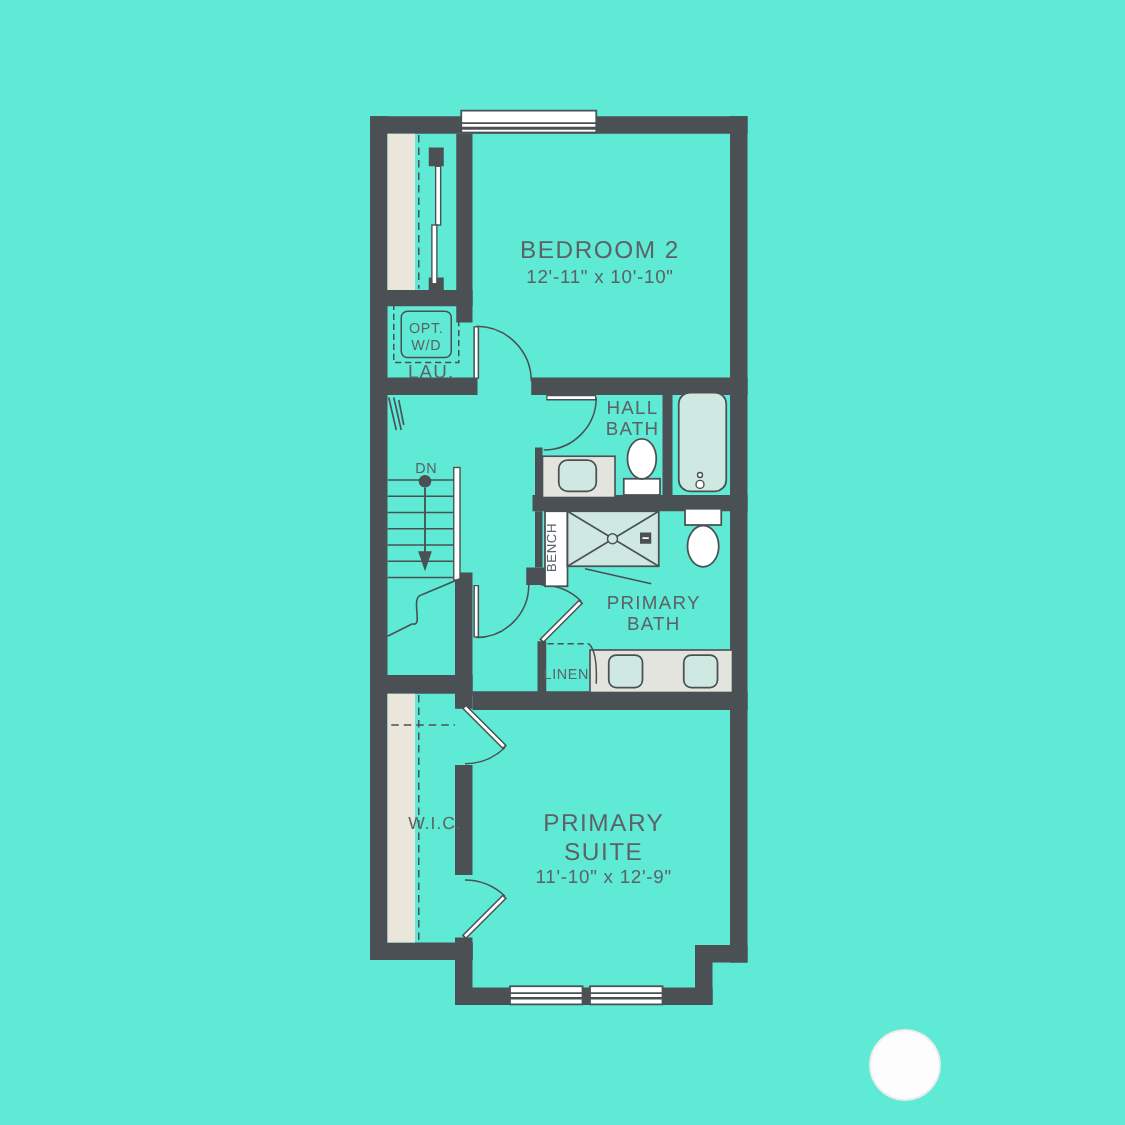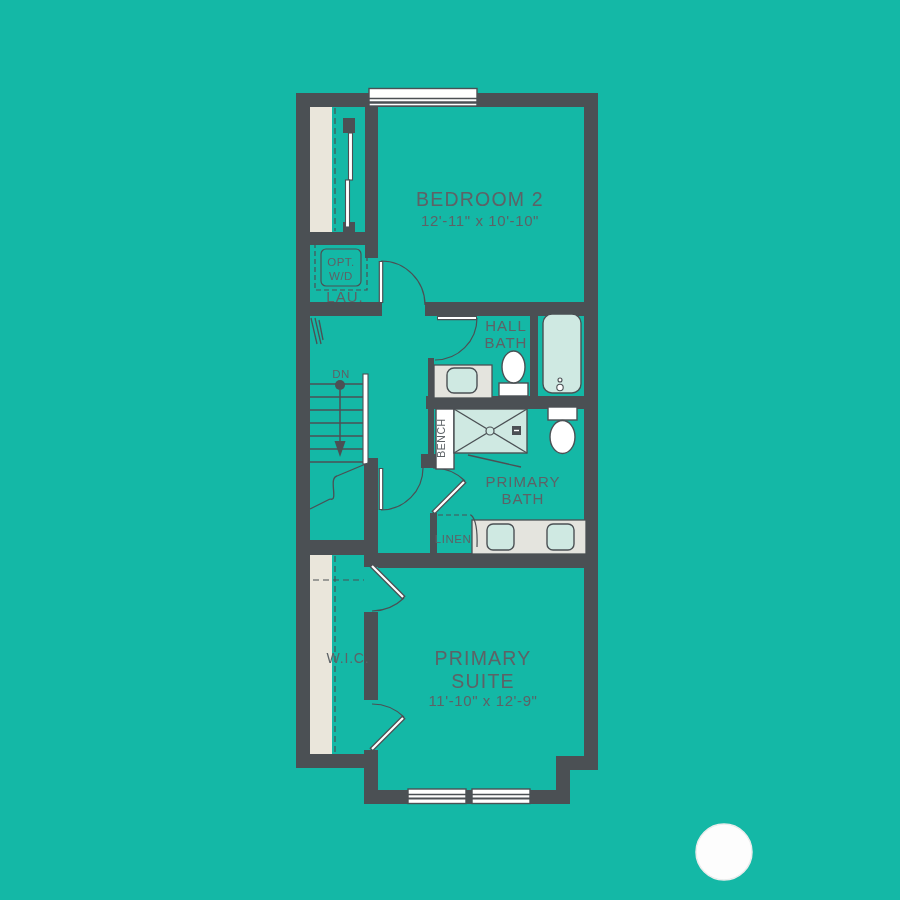--- a/index.html
+++ b/index.html
@@ -1,16 +1,16 @@
 <!DOCTYPE html>
 <html style="--wall: #4b5054; --text: #5d6266; --fixture: #cfe9e2; --counter: #e4e4de; --closet: #eae6db; --watermark: #ececec;"><head>
 <meta charset="utf-8">
 <style>
   html,body{margin:0;padding:0;background:#ffffff;width:900px;height:900px;overflow:hidden;}
-  .stage{position:relative;width:900px;height:900px;background:#14b8a6;}
+  .stage{position:relative;width:900px;height:900px;background:#5eead4;}
   svg{position:absolute;left:0;top:0;}
   svg text{font-family:"Liberation Sans","DejaVu Sans",sans-serif;fill:var(--text,#5d6266);}
   .wall{fill:var(--wall,#4b5054);}
   .thinstroke{stroke:var(--wall,#4b5054);stroke-width:1.3;fill:none;}
   .fixture{fill:var(--fixture,#cfe9e2);stroke:var(--wall,#4b5054);stroke-width:1.4;}
   .white-fix{fill:#ffffff;stroke:var(--wall,#4b5054);stroke-width:1.4;}
   .counter{fill:var(--counter,#e4e4de);stroke:var(--wall,#4b5054);stroke-width:1.3;}
   .closet-shelf{fill:var(--closet,#eae6db);stroke:none;}
   .dashed{stroke:var(--wall,#4b5054);stroke-width:1.2;fill:none;stroke-dasharray:6,4;}
   .dashed2{stroke:var(--wall,#4b5054);stroke-width:1.2;fill:none;stroke-dasharray:5,3;}

